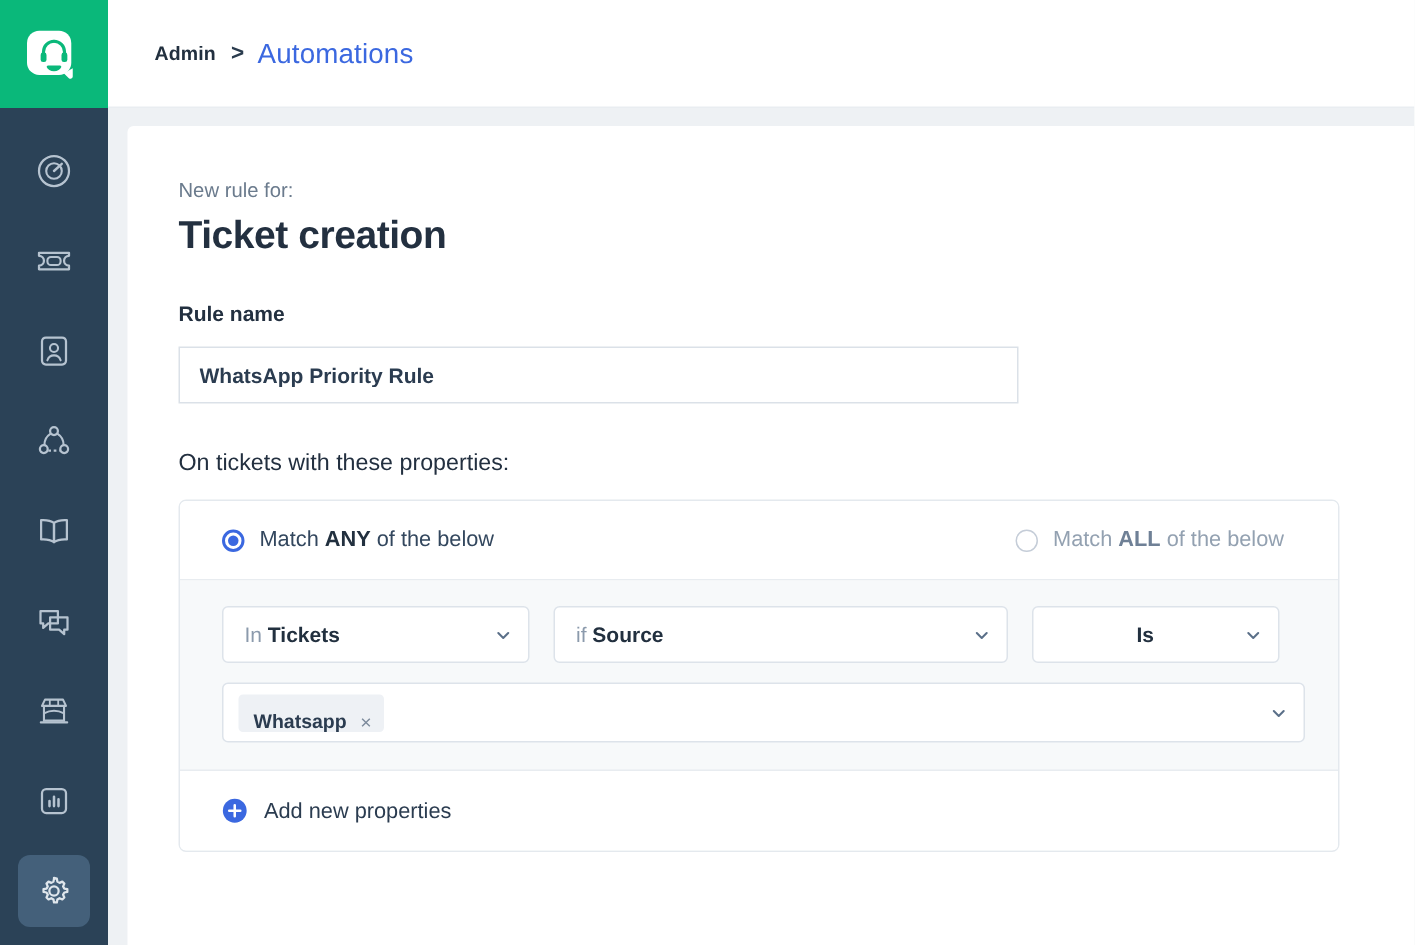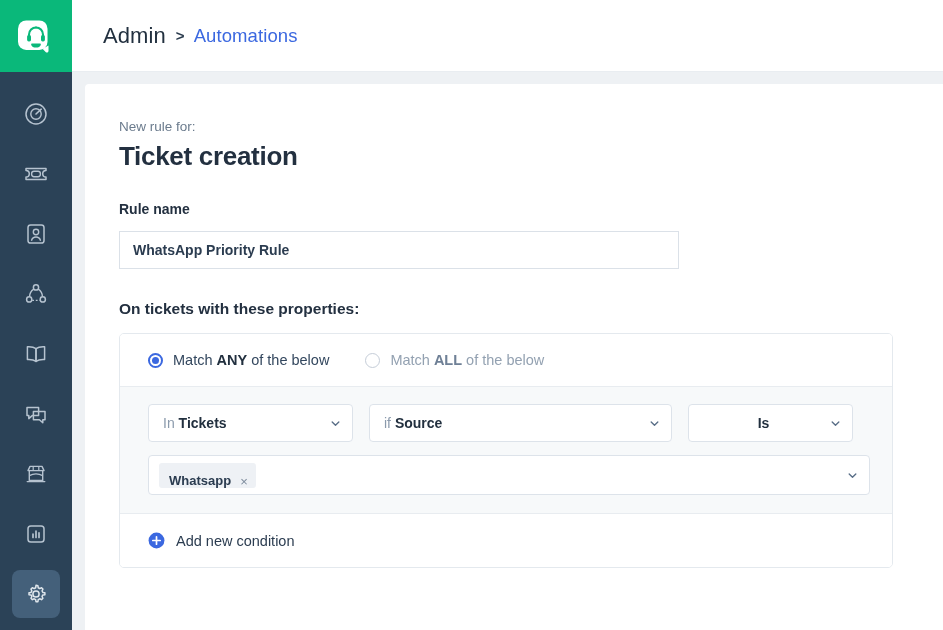--- a/index.html
+++ b/index.html
@@ -78,22 +78,22 @@
     height: 72px;
     flex: 0 0 72px;
     background: #ffffff;
     display: flex;
     align-items: center;
     padding-left: 31px;
     border-bottom: 1px solid #e9edf1;
   }
 
   .crumb {
-    font-size: 22px;
-    font-weight: normal;
+    font-size: 13px;
+    font-weight: bold;
     color: #22303f;
     letter-spacing: .1px;
     text-align: right;
   }
   .crumb-sep {
     font-size: 15px;
     font-weight: bold;
     color: #2b3c4e;
     margin: 0 9px 0 10px;
     line-height: 1;
@@ -152,41 +152,42 @@
     font-weight: bold;
     color: #2b3c50;
     background: #fff;
     outline: none;
     display: block;
     margin-bottom: 31px;
   }
 
   .props-label {
     font-size: 15.5px;
-    font-weight: bold;
+    font-weight: normal;
     color: #233040;
     margin-bottom: 15px;
   }
 
   
   .cond-panel {
     width: 774px;
     border: 1px solid #e4e9ee;
     border-radius: 5px;
     overflow: hidden;
     background: #fff;
   }
 
   .match-row {
     background: #ffffff;
     height: 53px;
     display: flex;
     align-items: center;
     padding-left: 28px;
     border-bottom: 1px solid #e8ecf0;
+    justify-content: space-between;
   }
 
   .radio-opt {
     display: flex;
     align-items: center;
     cursor: pointer;
     margin-right: 36px;
   }
 
   .radio-dot {
@@ -468,21 +469,21 @@
               </svg>
             </div>
 
           </div>
 
           <div class="add-row">
             <svg class="plus-icon" viewBox="0 0 18 18">
               <circle cx="9" cy="9" r="8.4" fill="#3b68e0"></circle>
               <path d="M9 5.1 v7.8 M5.1 9 h7.8" stroke="#ffffff" stroke-width="1.8" stroke-linecap="round"></path>
             </svg>
-            <span class="add-txt">Add new condition</span>
+            <span class="add-txt">Add new properties</span>
           </div>
 
         </div>
 
       </div>
     </div>
   </div>
 </div>
 
 </body></html>

